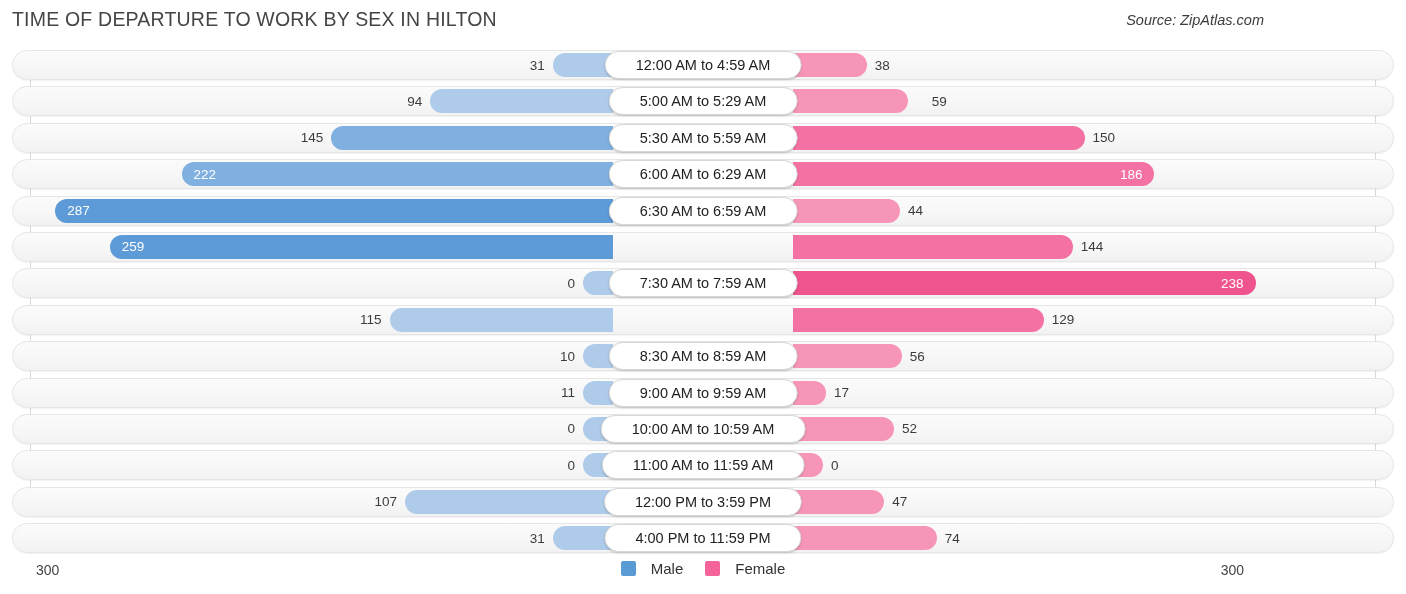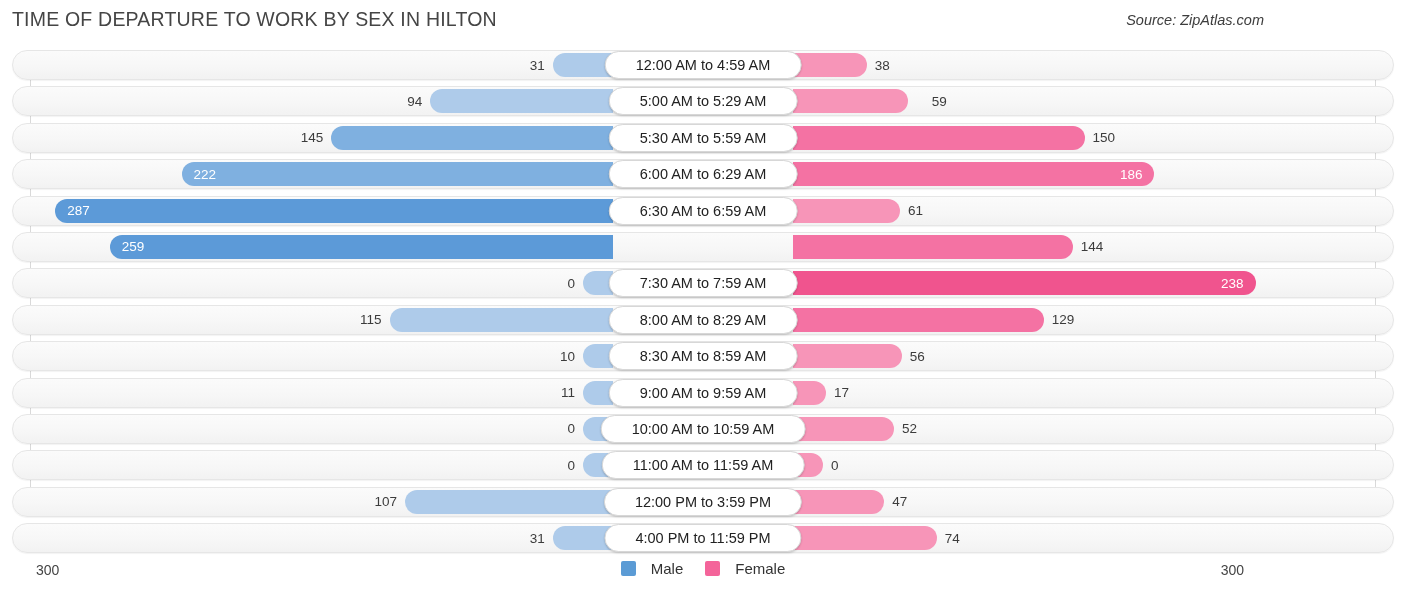--- a/index.html
+++ b/index.html
@@ -149,21 +149,21 @@
           <div class="bar bar-female" style="left: 793px; width: 361.46px; background: rgb(244, 114, 163);">
             <span class="bar-val-in">186</span>
           </div>
           <div class="cat-pill">6:00 AM to 6:29 AM</div>
         </div>
         <div class="row">
           <div class="track"></div>
           <div class="bar bar-male" style="left: 55.2633px; width: 557.737px; background: rgb(92, 154, 216);">
             <span class="bar-val-in">287</span>
           </div>
-          <div class="bar-val-out val-out-female" style="left: 907.883px;">61</div>
+          <div class="bar-val-out val-out-female" style="left: 907.883px;">44</div>
           <div class="bar bar-female" style="left: 793px; width: 106.883px; background: rgb(247, 149, 184);"></div>
           <div class="cat-pill">6:30 AM to 6:59 AM</div>
         </div>
         <div class="row">
           <div class="track"></div>
           <div class="bar bar-male" style="left: 109.677px; width: 503.323px; background: rgb(92, 154, 216);">
             <span class="bar-val-in">259</span>
           </div>
           <div class="bar-val-out val-out-female" style="left: 1080.84px;">144</div>
           <div class="bar bar-female" style="left: 793px; width: 279.84px; background: rgb(244, 114, 163);"></div>
@@ -176,21 +176,20 @@
             <span class="bar-val-in">238</span>
           </div>
           <div class="cat-pill">7:30 AM to 7:59 AM</div>
         </div>
         <div class="row">
           <div class="track"></div>
           <div class="bar-val-out val-out-male" style="right: 1024.48px;">115</div>
           <div class="bar bar-male" style="left: 389.517px; width: 223.483px; background: rgb(174, 203, 234);"></div>
           <div class="bar-val-out val-out-female" style="left: 1051.69px;">129</div>
           <div class="bar bar-female" style="left: 793px; width: 250.69px; background: rgb(244, 114, 163);"></div>
-          <div class="cat-pill">8:00 AM to 8:29 AM</div>
         </div>
         <div class="row">
           <div class="track"></div>
           <div class="bar-val-out val-out-male" style="right: 831px;">10</div>
           <div class="bar bar-male" style="left: 583px; width: 30px; background: rgb(174, 203, 234);"></div>
           <div class="bar-val-out val-out-female" style="left: 909.827px;">56</div>
           <div class="bar bar-female" style="left: 793px; width: 108.827px; background: rgb(247, 149, 184);"></div>
           <div class="cat-pill">8:30 AM to 8:59 AM</div>
         </div>
         <div class="row">

